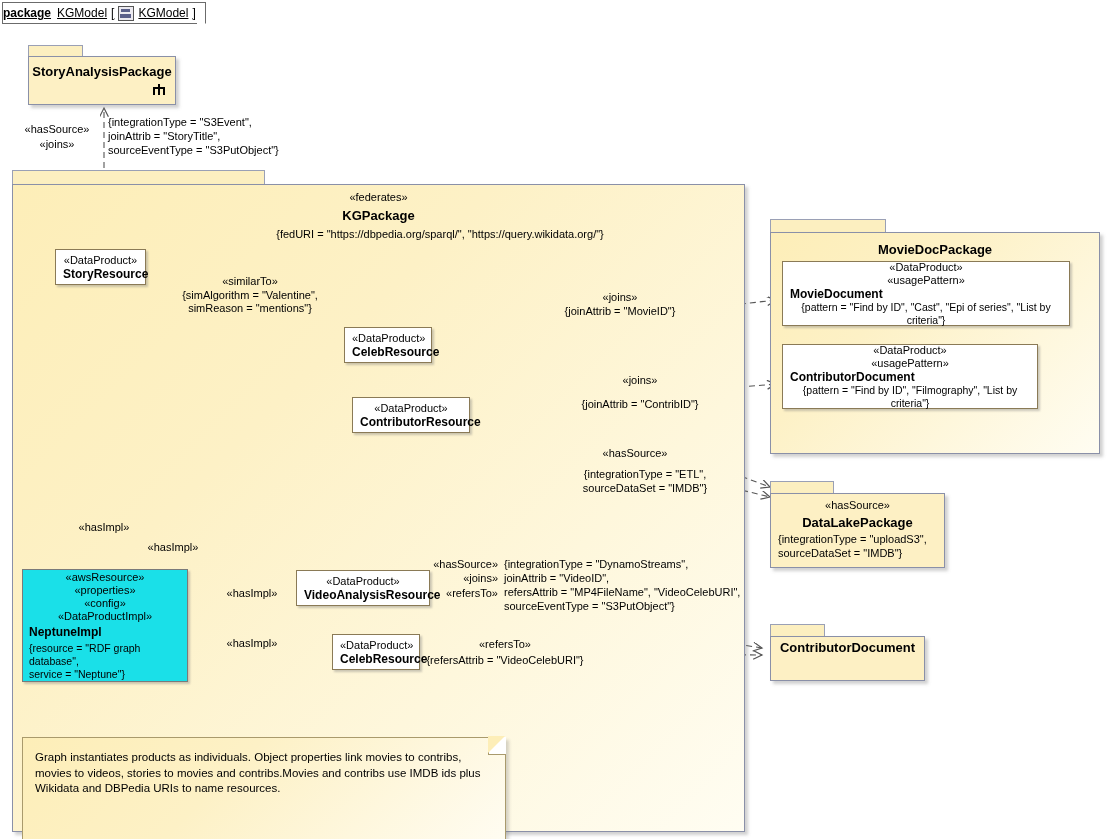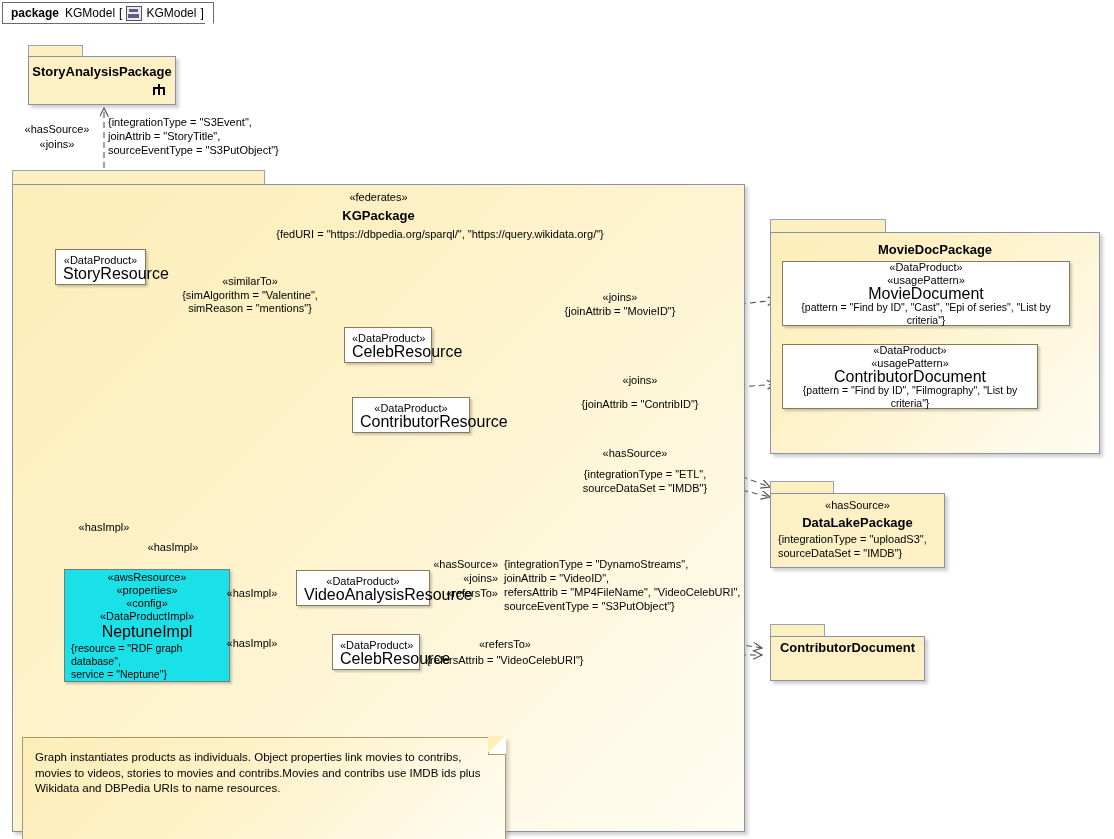--- a/index.html
+++ b/index.html
@@ -6,23 +6,24 @@
   body{font-family:"Liberation Sans", sans-serif;}
   #canvas{position:relative;width:1114px;height:839px;background:#fff;overflow:hidden;}
 
   .abs{position:absolute;box-sizing:border-box;}
 
   
   #frame{left:1px;top:1px;width:1112px;height:837px;border:0;}
   #frame-header{
     left:2px;top:2px;height:22px;
     background:#fff;border:1px solid #6b6b6b;
-    display:flex;align-items:center;padding:0 9px 0 8px;
+    display:flex;align-items:center;padding:0 9px 0 0;
     font-size:12px;color:#000;white-space:nowrap;
     border-bottom-right-radius:0;
+    text-decoration:underline;
   }
   #frame-header:after{
     content:"";position:absolute;right:-1px;bottom:-1px;
     width:0;height:0;border-left:9px solid #fff;border-top:9px solid transparent;
   }
   .fh-kw{font-weight:bold;margin-right:6px;}
   .fh-ico{
     display:inline-block;width:14px;height:13px;border:1px solid #555;
     background:#eceaf0;margin:0 4px;position:relative;vertical-align:middle;
   }
@@ -49,25 +50,25 @@
   .pkg-props{font-size:11px;color:#000;}
 
   
   .cbox{
     background:#fff;border:1px solid #8a7a56;box-sizing:border-box;
     box-shadow:2px 2px 2px rgba(120,120,120,.38);
     display:flex;flex-direction:column;justify-content:center;
     padding:2px 7px;
   }
   .cbox .st{font-size:11px;color:#000;text-align:center;line-height:13px;}
-  .cbox .nm{font-size:16px;font-weight:normal;color:#000;text-align:center;line-height:14px;}
+  .cbox .nm{font-size:12px;font-weight:bold;color:#000;line-height:14px;}
   .cbox .pr{font-size:10.5px;color:#000;text-align:center;line-height:13px;}
 
   .cbox.impl{
-    background:#1ae0e8;border:1px solid #7a7a7a;margin-left:42px;
+    background:#1ae0e8;border:1px solid #7a7a7a;
   }
   .cbox.impl .pr{text-align:left;}
 
   
   #note{
     background:linear-gradient(135deg,#fdeeb8 0%,#fdf1c6 40%,#fffdf4 100%);
     border:1px solid #a99a6c;
     box-shadow:3px 3px 3px rgba(120,120,120,.3);
   }
   #note .txt{font-size:11.5px;line-height:15.5px;color:#000;padding:12px 12px 0 12px;}

